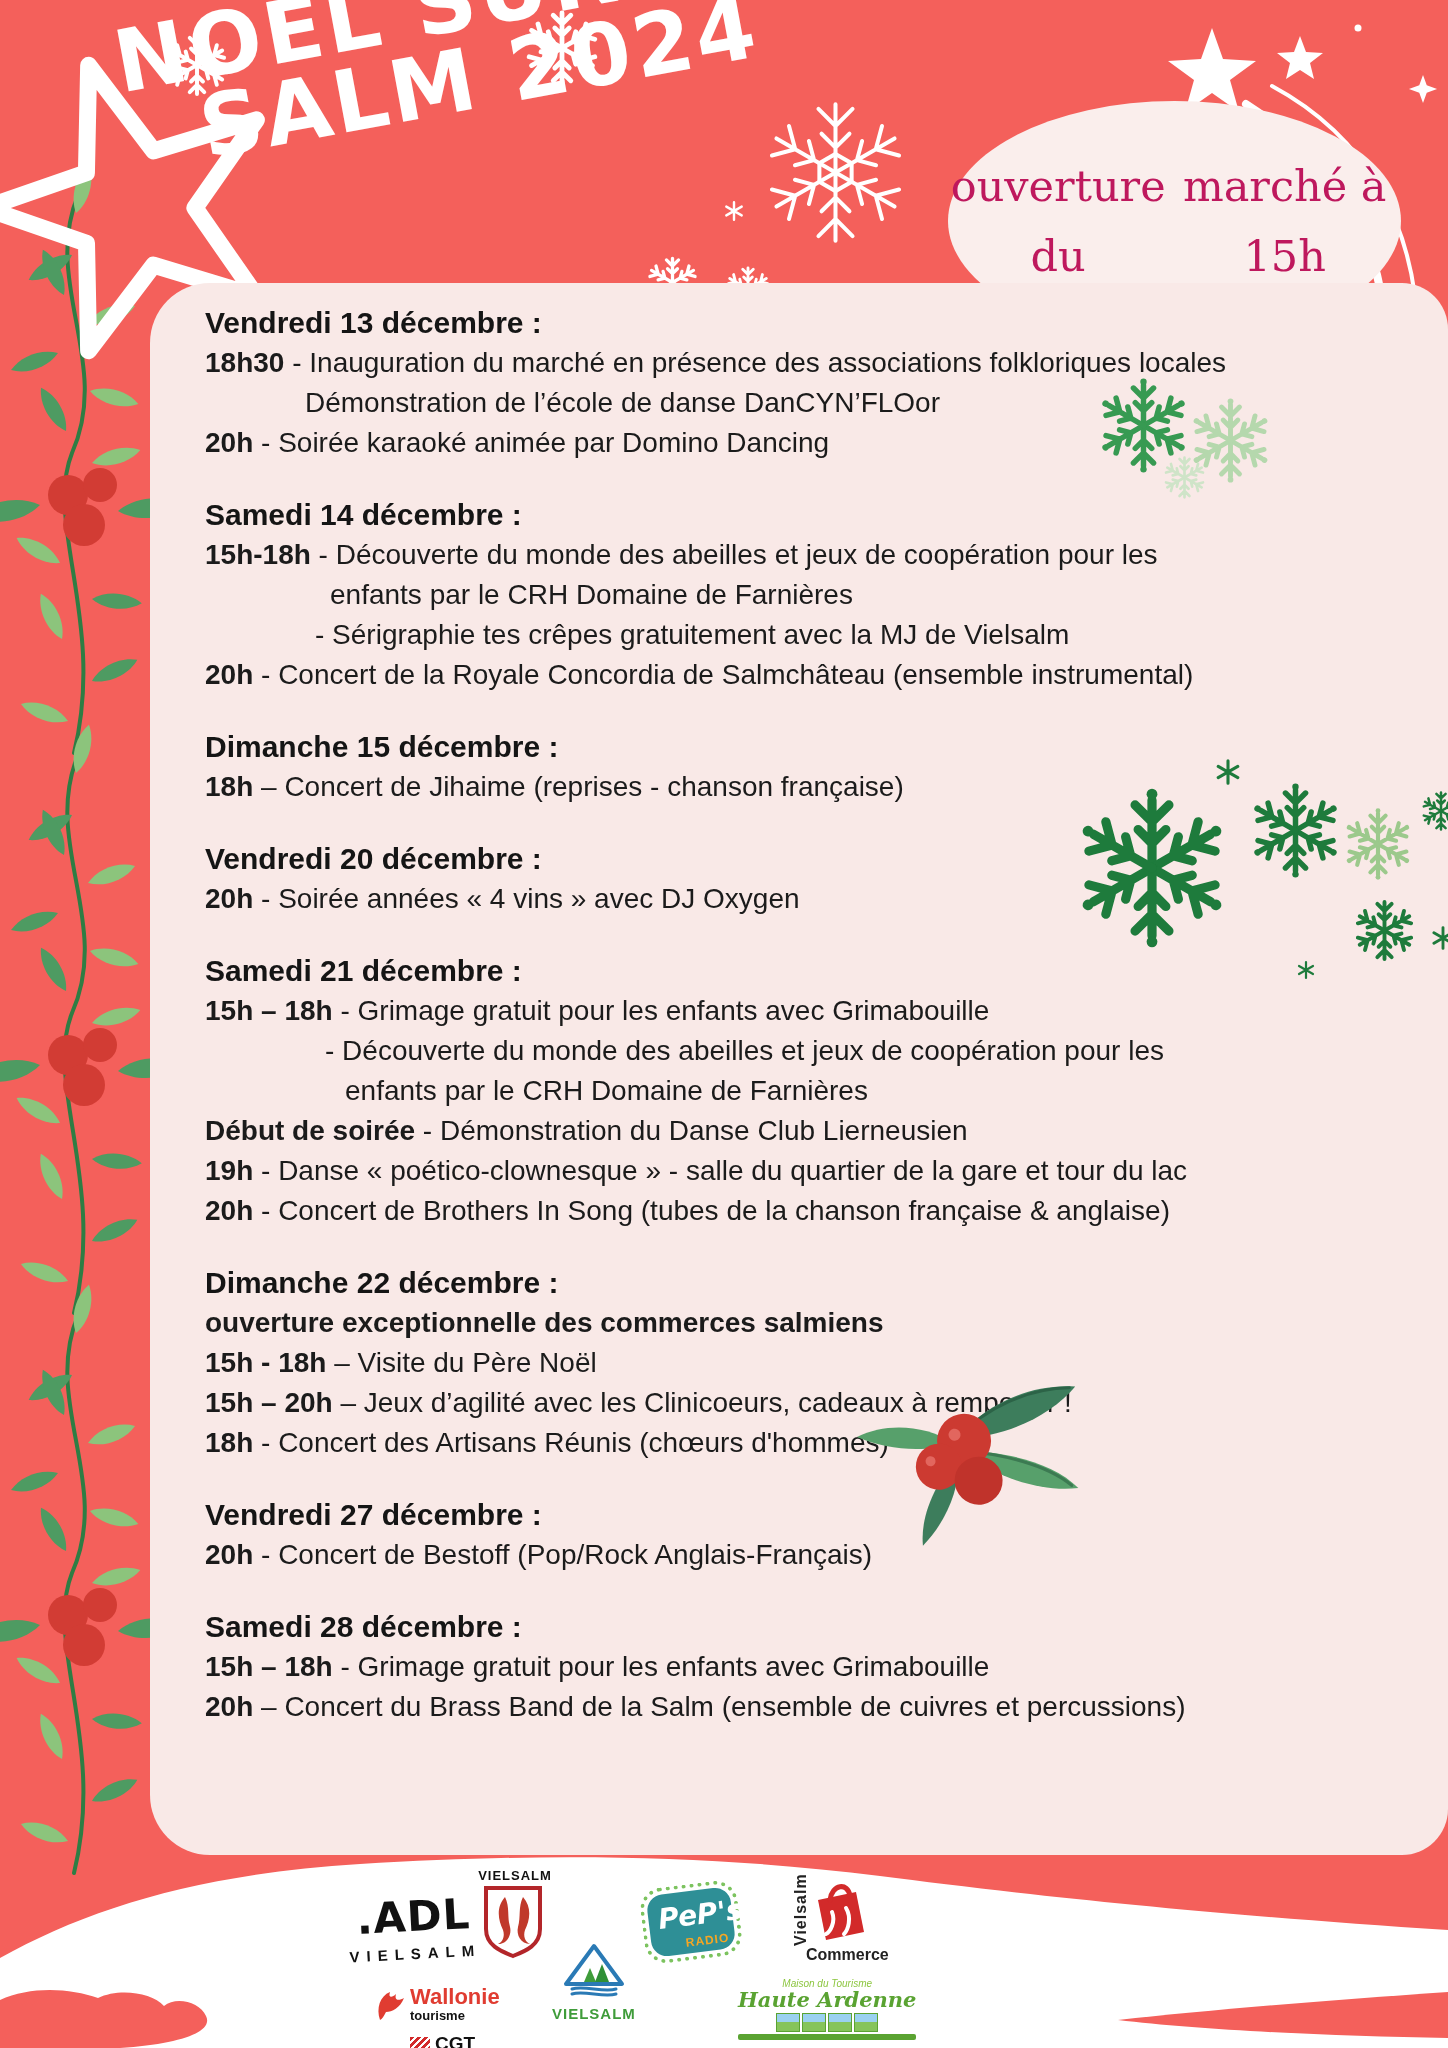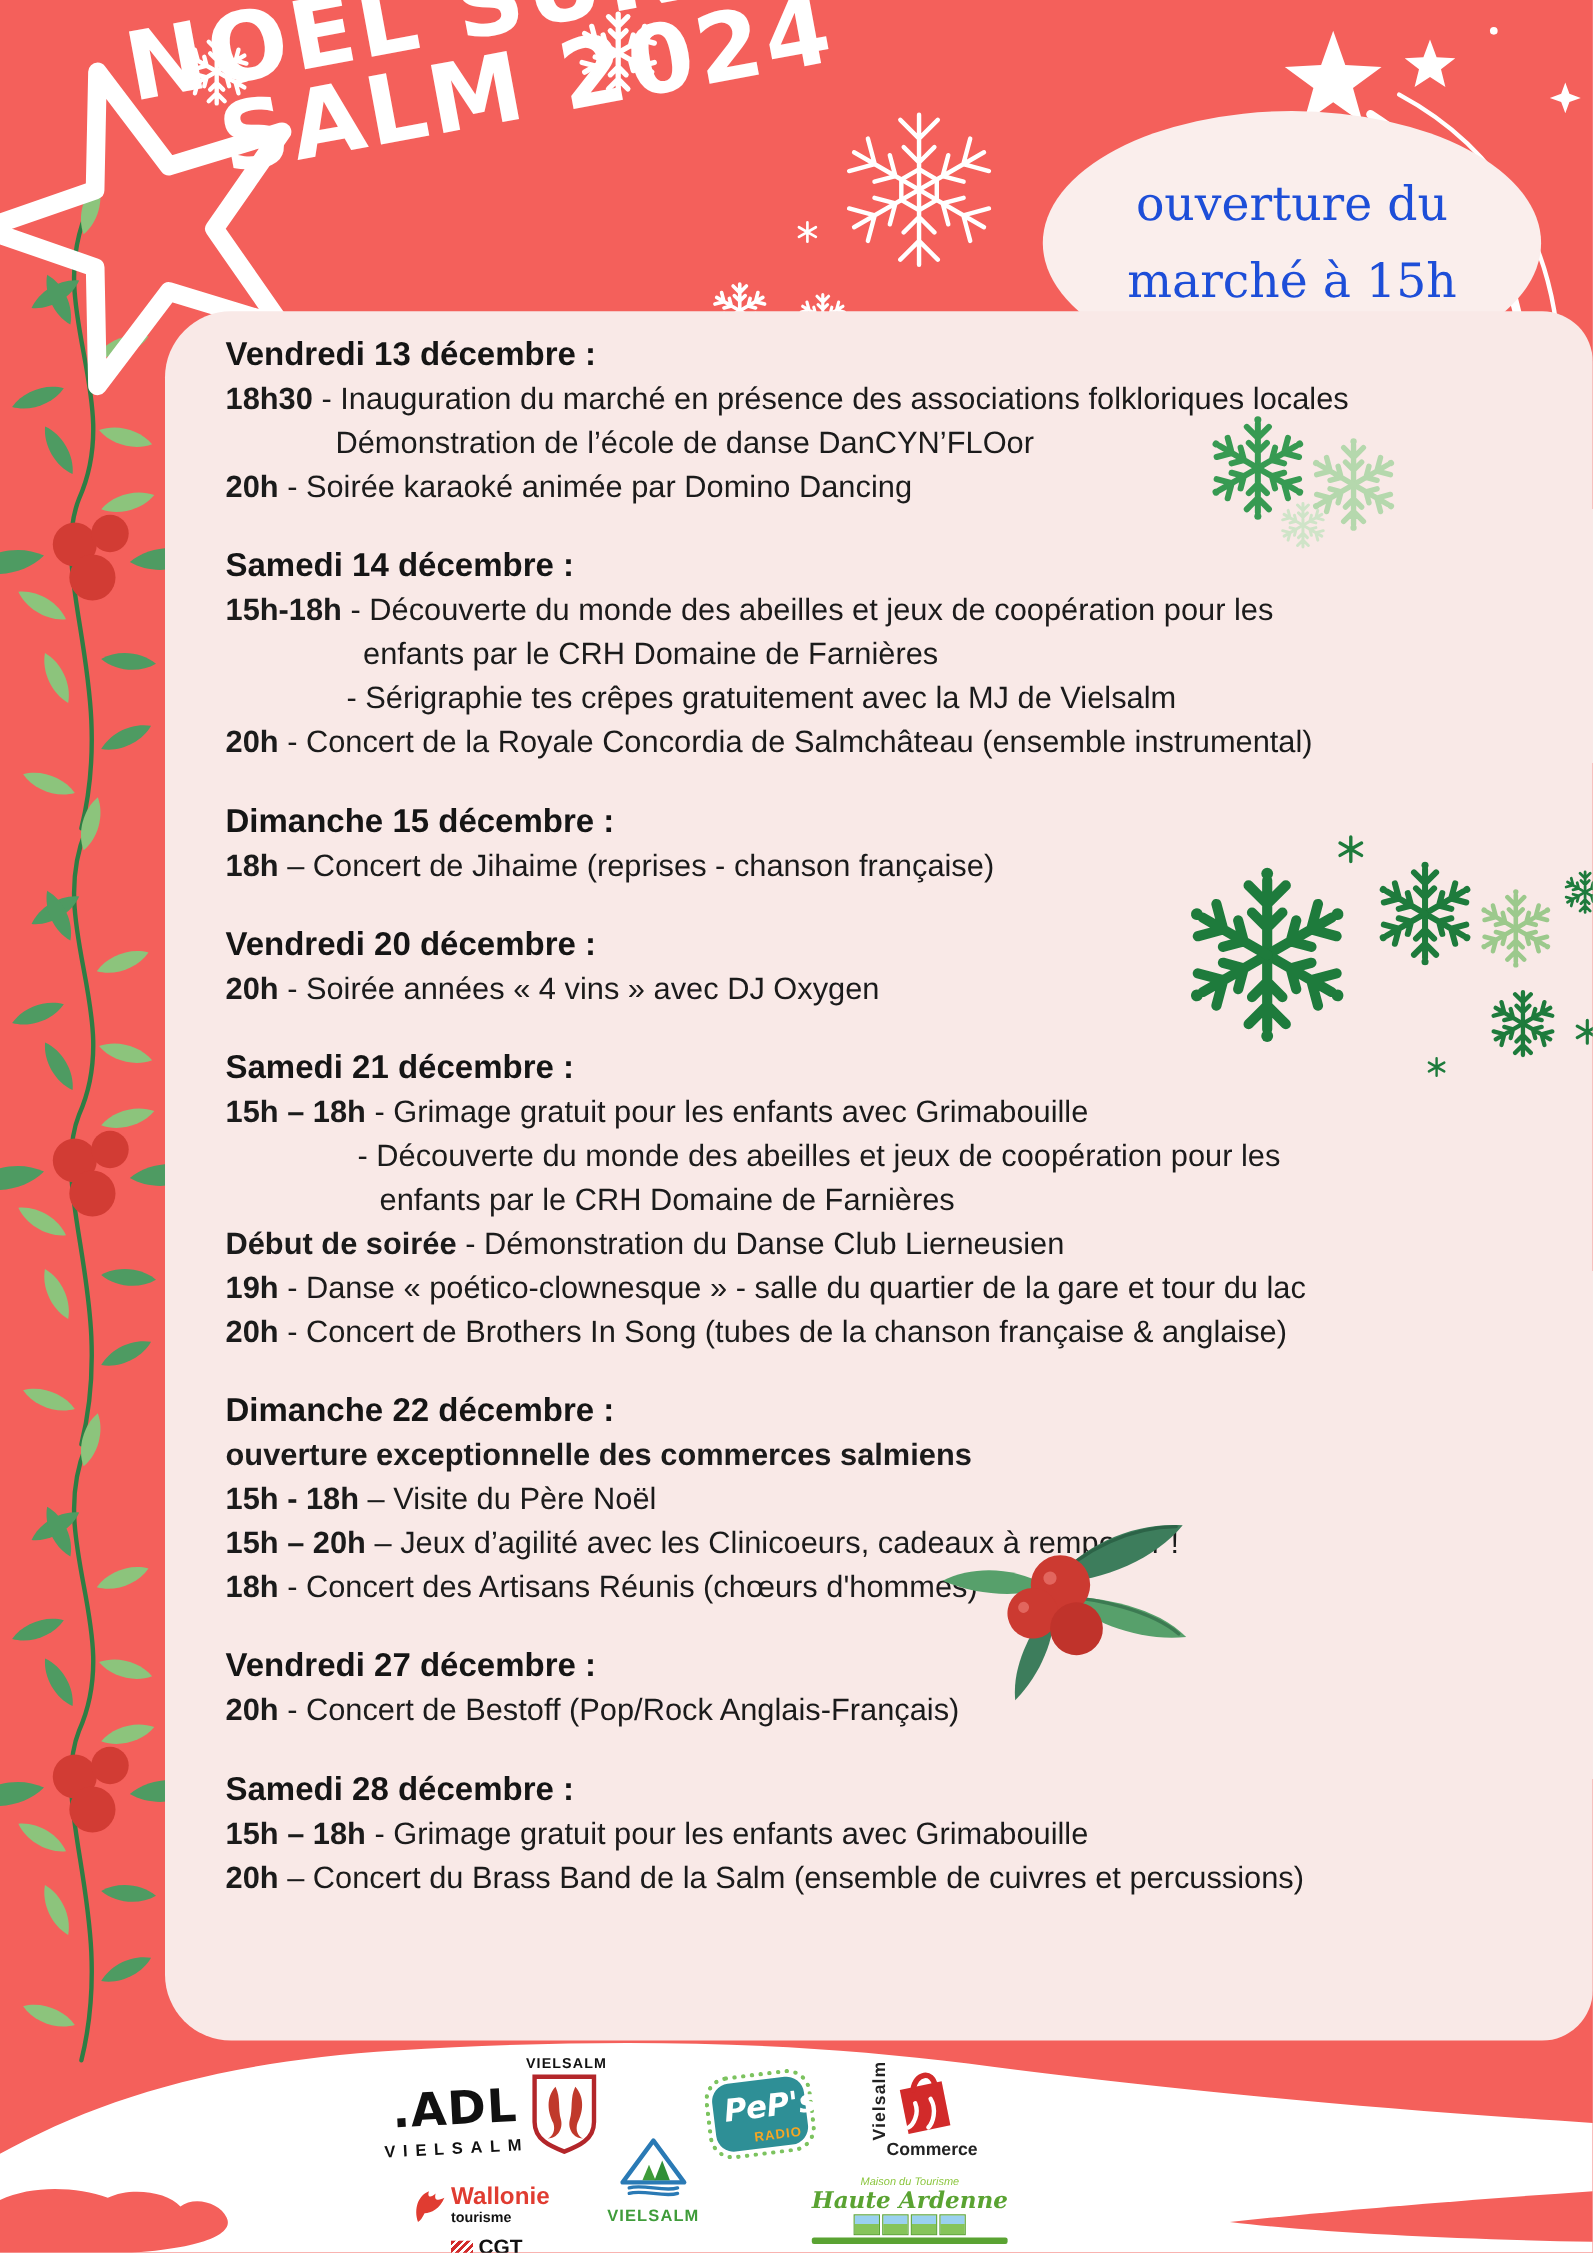--- a/index.html
+++ b/index.html
@@ -17,23 +17,23 @@
     color:#fff;font-family:"DejaVu Sans",sans-serif;font-weight:800;
     line-height:.98;white-space:nowrap;
   }
   .title .t1{font-size:86px;letter-spacing:3px;}
   .title .t2{font-size:86px;letter-spacing:3px;margin-left:72px;margin-top:-4px;}
 
   
   .badge{
     position:absolute;left:948px;top:101px;width:453px;height:240px;
     background:var(--c-badge,#faeeec);border-radius:50%;
-    display:flex;flex-direction:column;align-items:center;justify-content:center;
+    display:flex;flex-direction:row;align-items:center;justify-content:center;
     font-family:"DejaVu Serif","Liberation Serif",serif;
-    color:#1d4ed8;font-size:43px;line-height:70px;text-align:center;
+    color:#be185d;font-size:43px;line-height:70px;text-align:center;
   }
 
   
   .panel{
     position:absolute;left:150px;top:283px;width:1298px;height:1572px;
     background:var(--c-panel,#f9e9e7);
     border-radius:60px 46px 46px 60px;
     padding:20px 25px 0 55px;box-sizing:border-box;
   }
   .sec{margin-top:0;}

